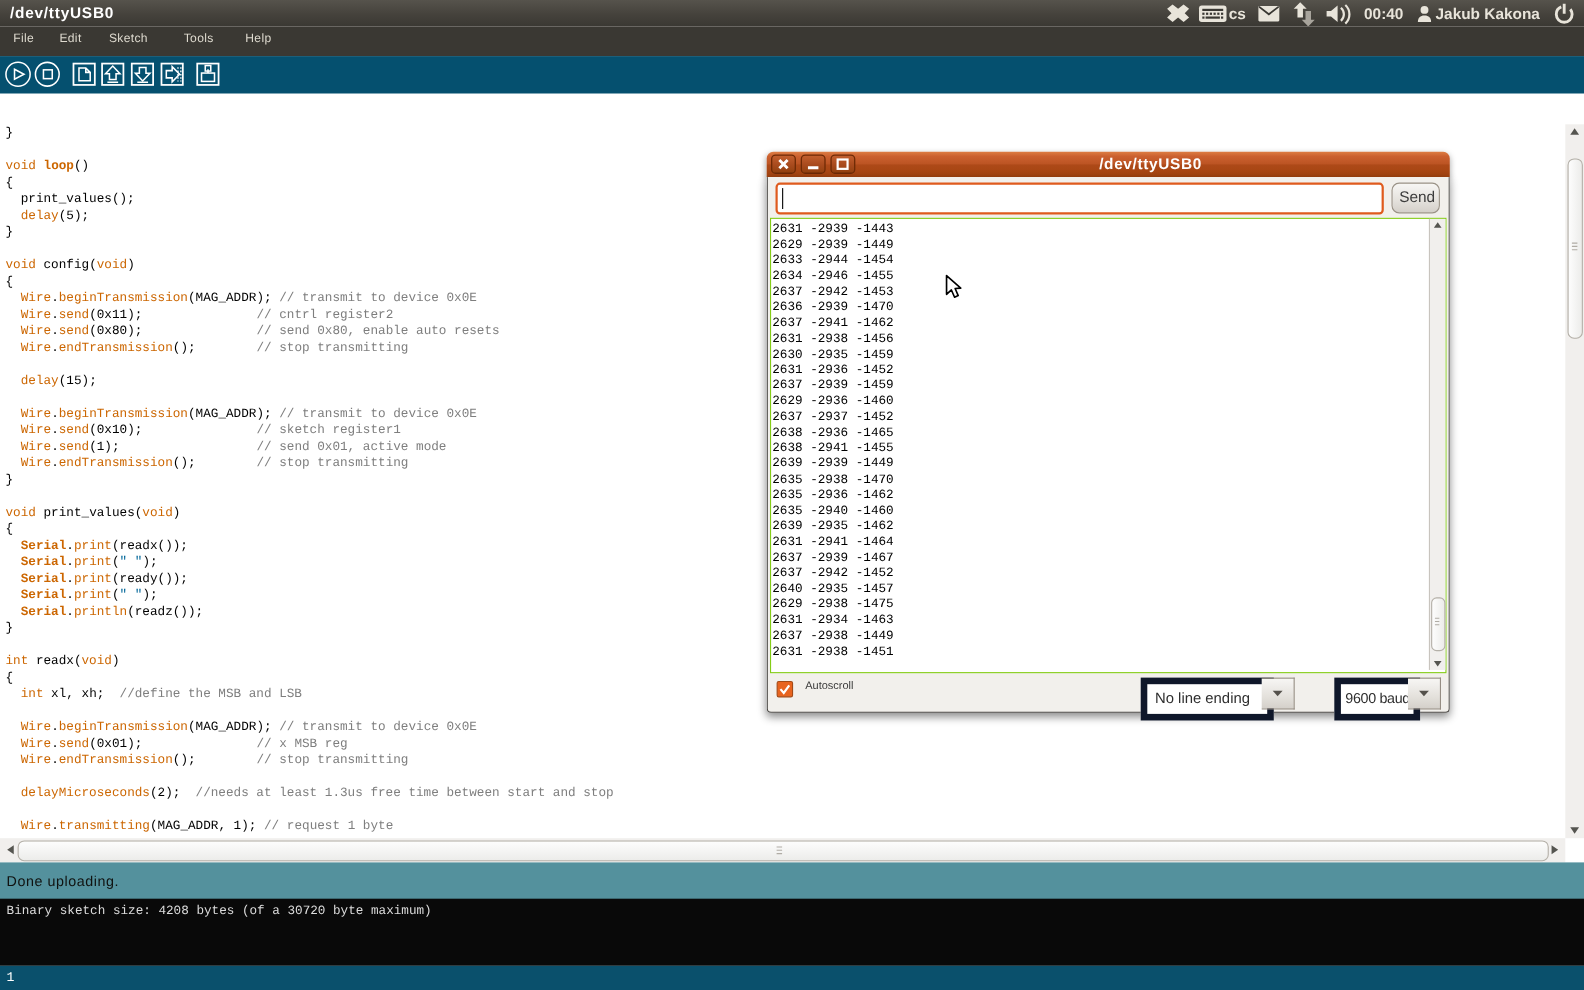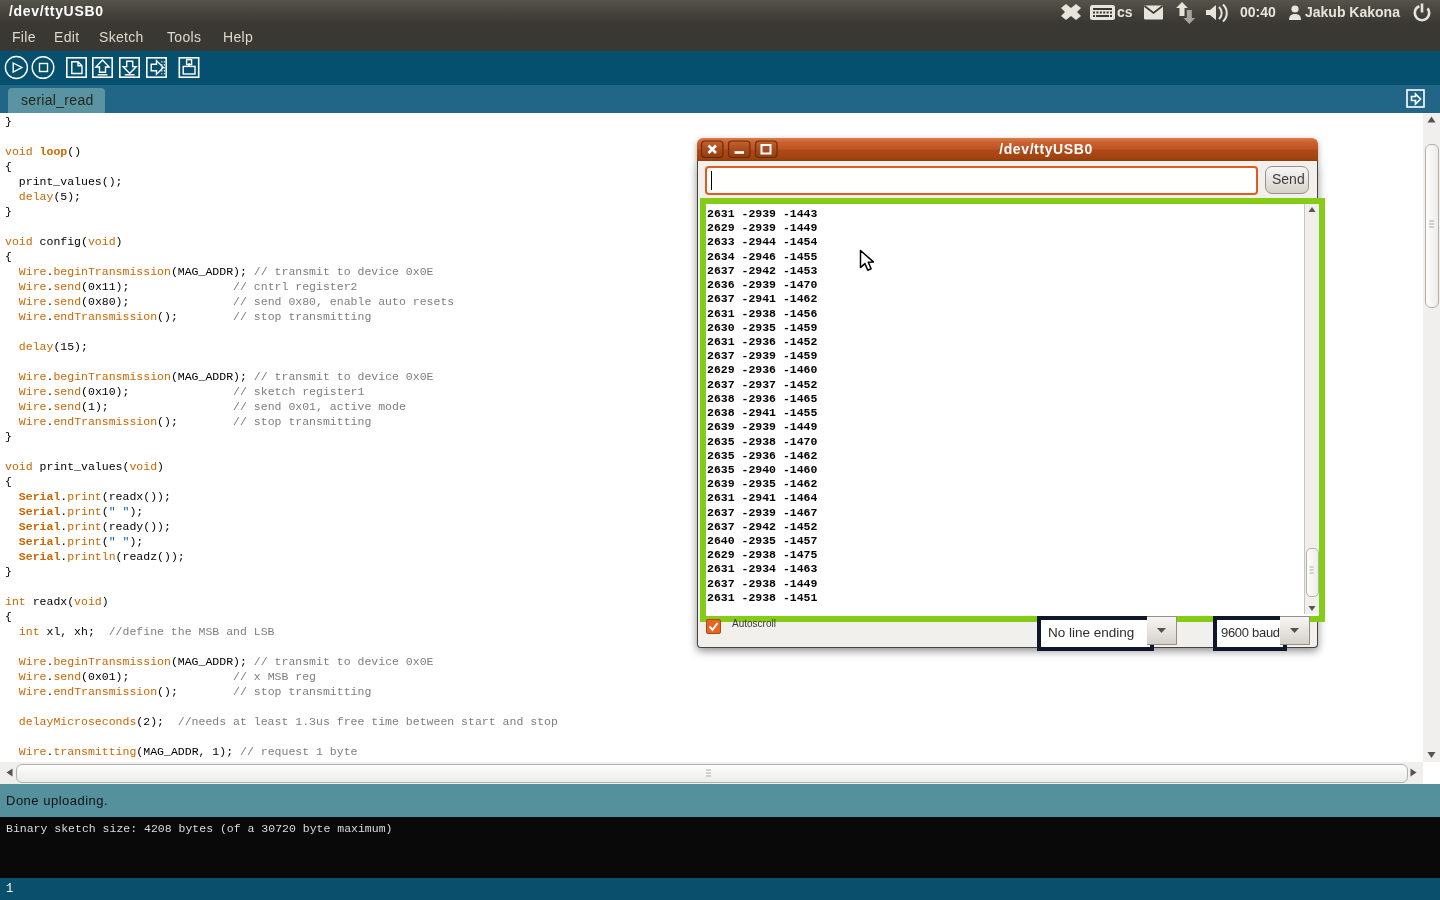--- a/index.html
+++ b/index.html
@@ -5,21 +5,21 @@
   html,body{margin:0;padding:0;}
   body{width:1440px;height:900px;overflow:hidden;background:#fff;
        font-family:"Liberation Sans",sans-serif;}
   #stage{position:absolute;left:0;top:0;width:1440px;height:900px;overflow:hidden;}
   .abs{position:absolute;}
   
   #topbar{left:0;top:0;width:1440px;height:24px;
     background:linear-gradient(#56534c,#45423c 55%,#3a3833);font-weight:bold;}
   #wtitle{left:9px;top:3px;font-size:14px;font-weight:bold;color:#fff;letter-spacing:0.7px;}
   #menubar{left:0;top:24px;width:1440px;height:27px;background:#3a3833;}
-  .mitem{position:absolute;top:5px;font-size:14px;color:#dedacf;letter-spacing:0.3px;}
+  .mitem{position:absolute;top:5px;font-size:11px;color:#dedacf;letter-spacing:0.3px;}
   
   #toolbar{left:0;top:51px;width:1440px;height:34px;background:#05506f;}
   
   #tabbar{left:0;top:85px;width:1440px;height:28px;background:#216686;}
   #tab1{position:absolute;left:8px;top:3px;width:97px;height:25px;background:#5a93a2;
         border-radius:4px 4px 0 0;}
   #tab1 span{position:absolute;left:13px;top:4px;font-size:14px;color:#22281c;letter-spacing:0.3px;}
   
   #editor{left:0;top:113px;width:1423px;height:649px;background:#fff;overflow:hidden;}
   #code{position:absolute;left:5px;top:0.5px;font-family:"Liberation Mono",monospace;
@@ -50,27 +50,27 @@
      background:linear-gradient(#dd7d43 0%,#cb6130 18%,#bc5423 48%,#ad4918 52%,#a3430f 100%);}
   #smbody{position:absolute;left:0;top:23px;width:619px;height:486px;background:#f2f0ec;
      border-left:1px solid #44423e;border-right:1px solid #44423e;border-bottom:1px solid #44423e;
      border-radius:0 0 4px 4px;box-shadow:0 3px 8px rgba(0,0,0,0.45);}
   #sminput{position:absolute;left:8px;top:28px;width:549px;height:25px;background:#fff;
      border:2px solid #df5b1e;border-radius:4px;}
   #smsend{position:absolute;left:568px;top:28px;width:42px;height:26px;border-radius:7px;
      background:linear-gradient(#f7f6f4,#e4e1dc 60%,#d4d0ca);border:1px solid #9a9287;}
   #smsend span{position:absolute;left:6px;top:4px;font-size:14px;color:#3c3c3c;}
   #smout{position:absolute;left:3px;top:60px;width:613px;height:412px;background:#fff;
-     border:6px solid #84cc16;font-weight:bold;}
+     border:1px solid #84cc16;}
   #smrows{position:absolute;left:1px;top:3px;font-family:"Liberation Mono",monospace;
      font-size:11.5px;line-height:14.22px;color:#000;white-space:pre;margin:0;}
   #smvscroll{position:absolute;left:598px;top:0px;width:14px;height:410px;background:#f1efed;border-left:1px solid #c8c4be;}
   #smvthumb{position:absolute;left:1px;top:344px;width:11px;height:47px;background:linear-gradient(90deg,#fdfdfd,#ececea);
      border:1px solid #b4b0a8;border-radius:5px;}
-  .combofield{position:absolute;height:27px;background:#fff;border:4px solid #0f172a;}
+  .combofield{position:absolute;height:27px;background:#fff;border:6px solid #0f172a;}
   .combofield span{position:absolute;left:7px;top:5px;font-size:13.5px;color:#2e2e2e;white-space:nowrap;}
   .combobtn{position:absolute;height:27px;background:linear-gradient(#f7f6f4,#e4e1dc 60%,#d4d0ca);
      border:1px solid #968e84;border-left:none;}
   #smcheck{position:absolute;left:9px;top:481px;width:13px;height:13px;background:#e8641f;
      border:1px solid #a34a17;border-radius:2px;}
   #smautoscroll{position:absolute;left:35px;top:480px;font-size:10px;color:#3a3a3a;}
 </style>
 </head>
 <body>
 <div id="stage">
@@ -137,31 +137,20 @@
         <path d="M124.8 23.8 h9.8"></path>
         <rect x="146.8" y="6.8" width="19.4" height="19.4" stroke-width="1.6"></rect>
         <path d="M151.2 19.8 v-6.6 h5.3 v-3.6 l6.8,6.9 -6.8,6.9 v-3.6 Z"></path>
         <g stroke-width="1.2" stroke-dasharray="1.4,1.6">
             <path d="M161.8 10.2 v13 M164.4 10.2 v13"></path>
           </g>
         <rect x="179.3" y="6.8" width="19.4" height="19.4" stroke-width="1.6"></rect>
         <rect x="183.2" y="15.4" width="11.8" height="7.6"></rect>
         <path d="M189.1 15.4 v-3.5"></path>
         <rect x="186.6" y="8.6" width="5" height="5"></rect>
-      </g>
-    </svg>
-  </div>
-  <div class="abs" id="tabbar">
-    <div id="tab1">
-        <span>serial_read</span>
-      </div>
-    <svg width="26" height="24" style="position:absolute;left:1404px;top:3px;">
-      <g fill="none" stroke="#ffffff" stroke-width="1.6">
-        <rect x="3" y="2" width="17" height="17"></rect>
-        <path d="M7.5 12.5 v-4 h4 v-2.5 l5,5 -5,5 v-3.5 Z"></path>
       </g>
     </svg>
   </div>
   <div class="abs" id="editor">
   <pre id="code">}
 
 <span class="kw">void</span> <span class="kb">loop</span>()
 {
   print_values();
   <span class="kw">delay</span>(5);

